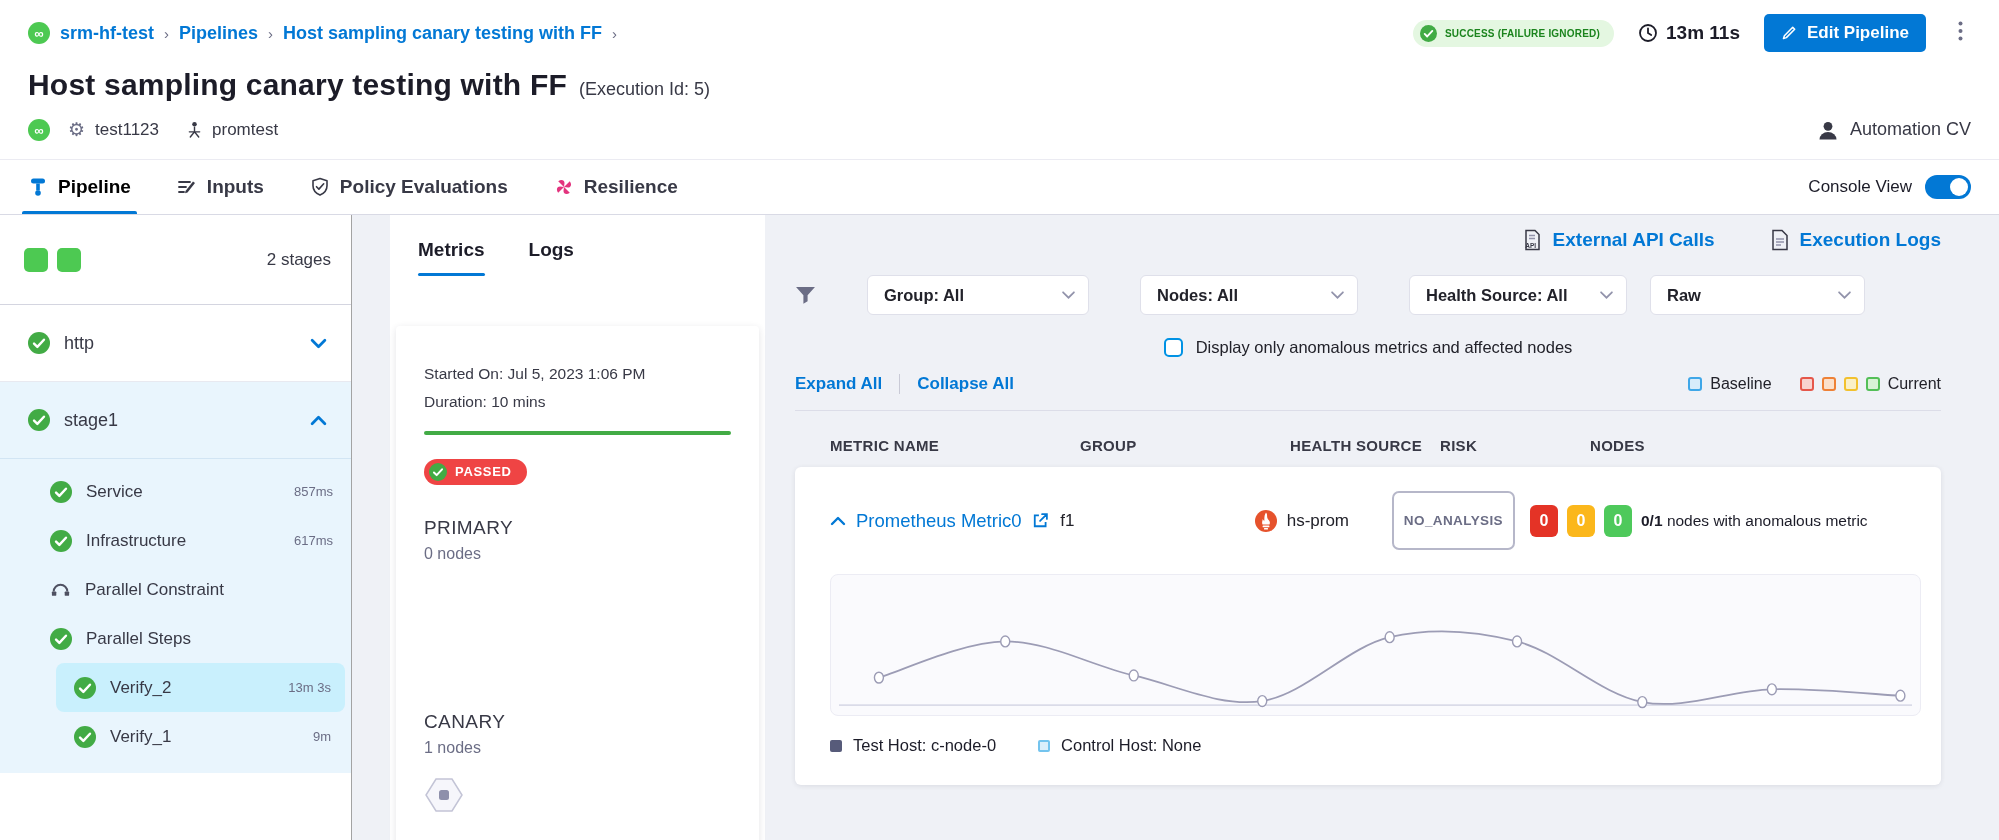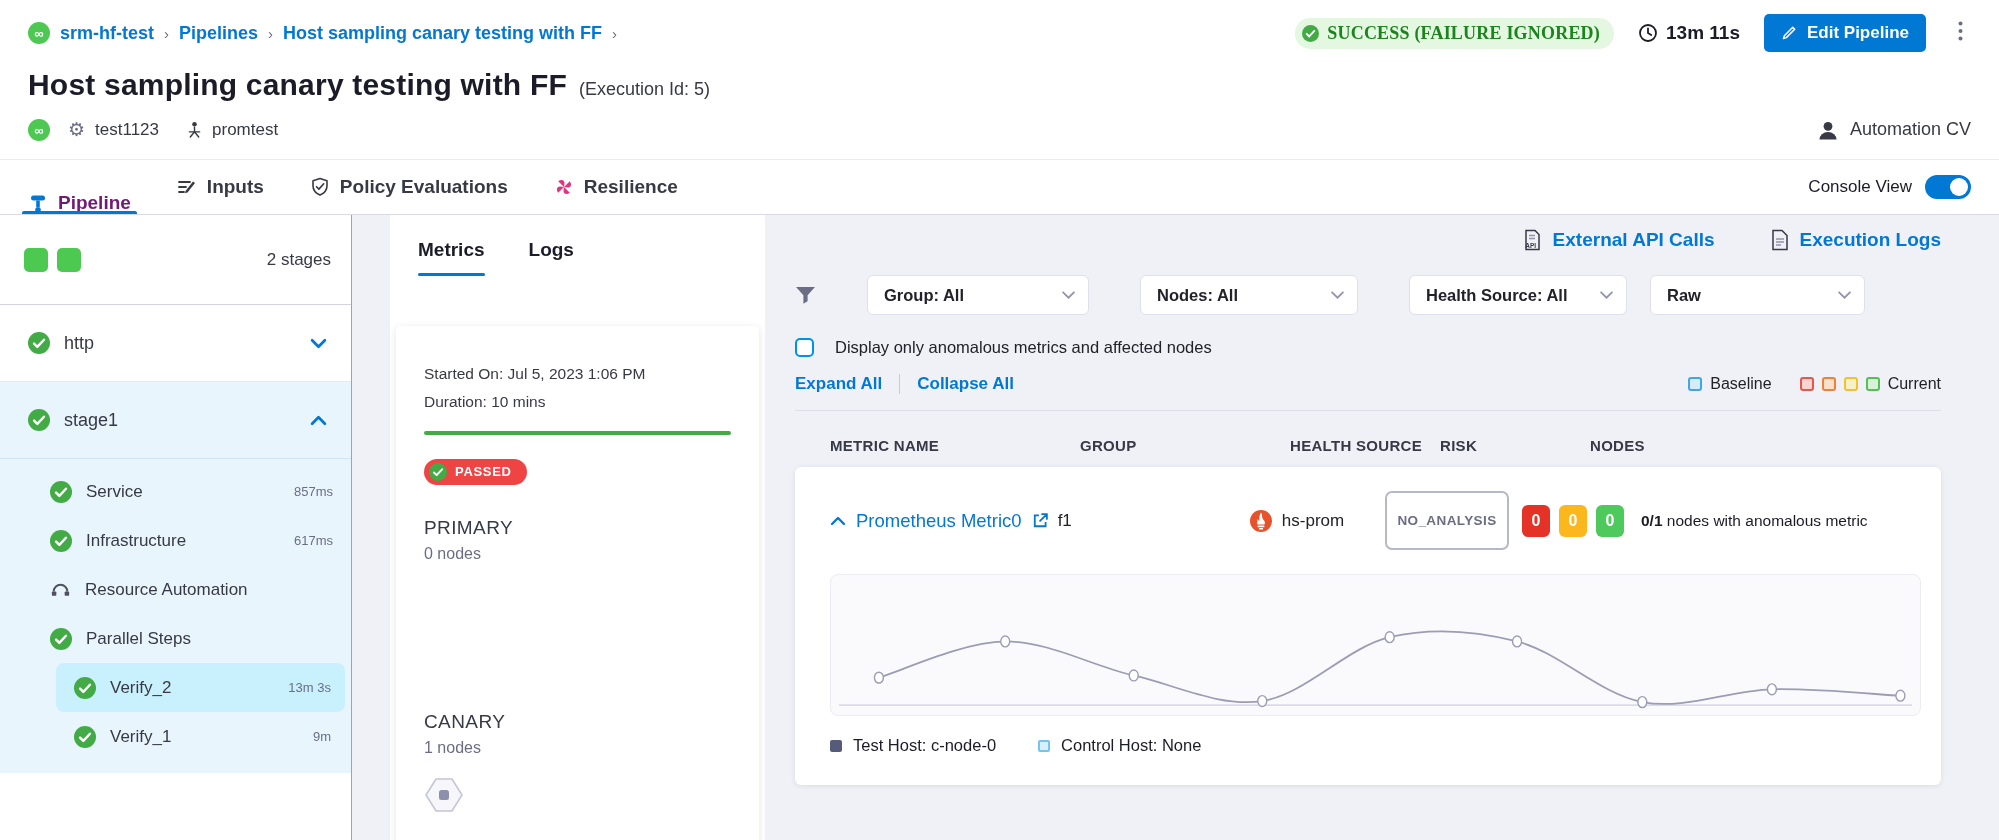--- a/index.html
+++ b/index.html
@@ -7,37 +7,37 @@
   body { font-family:"Liberation Sans","DejaVu Sans",sans-serif; background:#eff1f6; color:#22222a; }
   .app { width:1999px; height:840px; display:flex; flex-direction:column; }
 
   
   .header { background:#fff; padding:14px 28px 0 28px; }
   .row1 { display:flex; align-items:center; }
   .breadcrumb { display:flex; align-items:center; gap:10px; font-size:18px; font-weight:700; color:#0278d5; }
   .crumb { cursor:pointer; }
   .crumb-sep { color:#6b6d85; font-weight:400; font-size:15px; }
   .row1-right { margin-left:auto; display:flex; align-items:center; gap:24px; }
-  .status-pill { display:flex; align-items:center; gap:8px; background:#e4f7e1; color:#1b841d; font-weight:700; font-size:18px; padding:5px 14px 5px 7px; border-radius:15px; letter-spacing:.2px;font-family:Liberation Serif, serif; }
+  .status-pill { display:flex; align-items:center; gap:8px; background:#e4f7e1; color:#1b841d; font-weight:700; font-size:10px; padding:5px 14px 5px 7px; border-radius:15px; letter-spacing:.2px; }
   .elapsed { display:flex; align-items:center; gap:8px; font-size:19px; font-weight:700; color:#1c1c28; }
   .edit-btn { display:flex; align-items:center; gap:10px; background:#0278d5; color:#fff; font-size:17px; font-weight:700; padding:9px 17px; border-radius:5px; border:none; cursor:pointer; }
   .kebab { padding:4px 8px; cursor:pointer; }
   .row2 { margin-top:16px; display:flex; align-items:baseline; gap:12px; }
   .title { font-size:30px; font-weight:700; color:#1c1c28; letter-spacing:.2px; }
   .exec-id { font-size:18px; color:#383946; }
   .row3 { margin-top:16px; padding-bottom:18px; display:flex; align-items:center; }
   .tag-group { display:flex; align-items:center; gap:10px; margin-right:28px; font-size:17px; color:#383946; }
   .gear-glyph { font-size:19px; color:#6b6d85; }
   .user { margin-left:auto; display:flex; gap:11px; align-items:center; font-size:18px; color:#383946; }
 
   
   .tabbar { background:#fff; border-top:1px solid #ebebf2; border-bottom:1px solid #d9dae5; height:56px; min-height:56px; display:flex; align-items:stretch; padding:0 28px; }
   .tabs { display:flex; gap:46px; }
   .tab { display:flex; align-items:center; gap:10px; font-size:19px; font-weight:600; color:#383946; position:relative; cursor:pointer; }
-  .tab.active { color:#701a75;align-items:flex-end; }
+  .tab.active { color:#000000; }
   .tab.active::after { content:""; position:absolute; left:-6px; right:-6px; bottom:0; height:3px; background:#0278d5; border-radius:2px 2px 0 0; }
   .consoleview { margin-left:auto; display:flex; align-items:center; gap:13px; font-size:17px; color:#1c1c28; }
   .toggle { width:46px; height:24px; border-radius:12px; background:#0278d5; position:relative; cursor:pointer; }
   .toggle .knob { position:absolute; right:3px; top:3px; width:18px; height:18px; background:#fff; border-radius:50%; }
 
   
   .main { flex:1; display:flex; background:#eff1f6; min-height:0; }
 
   
   .sidebar { width:352px; min-width:352px; background:#fff; border-right:1px solid #a3a3a3; display:flex; flex-direction:column; }
@@ -73,21 +73,21 @@
   .hex { margin-top:20px; }
 
   
   .right { flex:1; min-width:0; padding:14px 58px 0 30px; display:flex; flex-direction:column; }
   .links-row { display:flex; justify-content:flex-end; gap:56px; }
   .biglink { display:flex; align-items:center; gap:11px; color:#0278d5; font-weight:700; font-size:19px; cursor:pointer; }
   .filters-row { margin-top:24px; display:flex; align-items:center; gap:20px; }
   .dd { width:222px; height:40px; background:#fff; border:1px solid #dfe0ea; border-radius:6px; display:flex; align-items:center; padding:0 13px 0 16px; font-size:16.5px; font-weight:600; color:#22222a; cursor:pointer;margin-left:31px; }
   .dd .caret { margin-left:auto; display:flex; }
   .dd.raw { width:215px; margin-left:3px; }
-  .chk-row { margin-top:23px; display:flex; align-items:center; gap:21px; font-size:16.5px; color:#22222a; }
+  .chk-row { margin-top:23px; display:flex; align-items:center; gap:13px; font-size:16.5px; color:#22222a;justify-content:center; }
   .chkbox { width:19px; height:19px; border:2px solid #0092e4; border-radius:5px; background:#fff; cursor:pointer; }
   .exp-row { margin-top:17px; display:flex; align-items:center; font-size:17px; font-weight:700; color:#0278d5; }
   .explink { cursor:pointer; }
   .exp-sep { width:1px; height:20px; background:#c9cad6; margin:0 17px; }
   .legend { margin-left:auto; display:flex; align-items:center; gap:8px; font-size:16px; color:#22222a; font-weight:400; }
   .lg-sq { width:14px; height:14px; border-radius:3px; }
   .lg-baseline { background:#d7ecfb; border:2px solid #3fa7e8; }
   .lg-red    { background:#f8d3cf; border:2px solid #e5574a; }
   .lg-orange { background:#fbe0cb; border:2px solid #ee8136; }
   .lg-yellow { background:#faf0c8; border:2px solid #f2c12e; }
@@ -100,21 +100,21 @@
   .mrow { display:flex; align-items:center; }
   .mname { width:250px; display:flex; align-items:center; gap:10px; }
   .mlink { color:#0278d5; font-size:18.5px; cursor:pointer; }
   .mgroup { width:210px; font-size:17px; }
   .mhs { width:150px; display:flex; gap:9px; align-items:center; font-size:17px; }
   .mrisk { width:150px; }
   .risk-badge { display:inline-block; border:2px solid #b6b7c9; border-radius:7px; padding:20px 10px; font-size:13.5px; font-weight:700; color:#6b6d85; letter-spacing:.4px; background:#fff; }
   .mnodes { flex:1; display:flex; align-items:center; gap:9px; }
   .chip { width:28px; height:32px; border-radius:6px; color:#fff; font-weight:700; font-size:16px; display:flex; align-items:center; justify-content:center; }
   .chip.red { background:#e43326; } .chip.amber { background:#fbb71b; } .chip.green { background:#4ec95b; }
-  .nsummary { margin-left:8px; font-size:15.5px; width:280px; line-height:1.4; color:#1c1c28; }
+  .nsummary { margin-left:0; font-size:15.5px; width:280px; line-height:1.4; color:#1c1c28; }
   .chartpanel { margin-top:24px; height:142px; background:#fafafd; border:1px solid #ececf4; border-radius:8px; overflow:hidden; }
   .chartpanel svg { display:block; width:100%; height:100%; }
   .hostlegend { margin-top:20px; display:flex; align-items:center; gap:42px; font-size:16.5px; color:#1c1c28; }
   .hl-item { display:flex; gap:11px; align-items:center; }
   .hl-sq-test { width:12px; height:12px; background:#575b7a; border-radius:2px; }
   .hl-sq-control { width:12px; height:12px; background:#dbeffb; border:2px solid #74c4ee; border-radius:2px; }
   .na-row { margin-top:18px; display:flex; align-items:center; gap:17px; font-size:16.5px; color:#1c1c28; }
   .na-badge { border:2px solid #b6b7c9; border-radius:7px; padding:6px 11px; font-size:13px; font-weight:700; color:#8486a0; letter-spacing:.5px; background:#fff; }
 </style>
 </head>
@@ -285,21 +285,21 @@
             </svg>
           <span class="nm">Infrastructure</span>
           <span class="dur">617ms</span>
         </div>
         <div class="step">
           <svg viewBox="0 0 20 16" width="21" height="17" fill="none" stroke="#4f5162" stroke-width="1.8">
               <path d="M3.5 10a6.5 6.5 0 0113 0"></path>
               <rect x="1.8" y="9.8" width="4.2" height="4.2" rx="0.8" fill="#4f5162" stroke="none"></rect>
               <rect x="14" y="9.8" width="4.2" height="4.2" rx="0.8" fill="#4f5162" stroke="none"></rect>
             </svg>
-          <span class="nm">Resource Automation</span>
+          <span class="nm">Parallel Constraint</span>
           <span class="dur"></span>
         </div>
         <div class="step">
           <svg viewBox="0 0 20 20" width="22" height="22">
               <circle cx="10" cy="10" r="10" fill="#42ab45"></circle>
               <path d="M5.5 10.5l3 3 6-6.5" stroke="#fff" stroke-width="2.2" fill="none" stroke-linecap="round" stroke-linejoin="round"></path>
             </svg>
           <span class="nm">Parallel Steps</span>
           <span class="dur"></span>
         </div>

